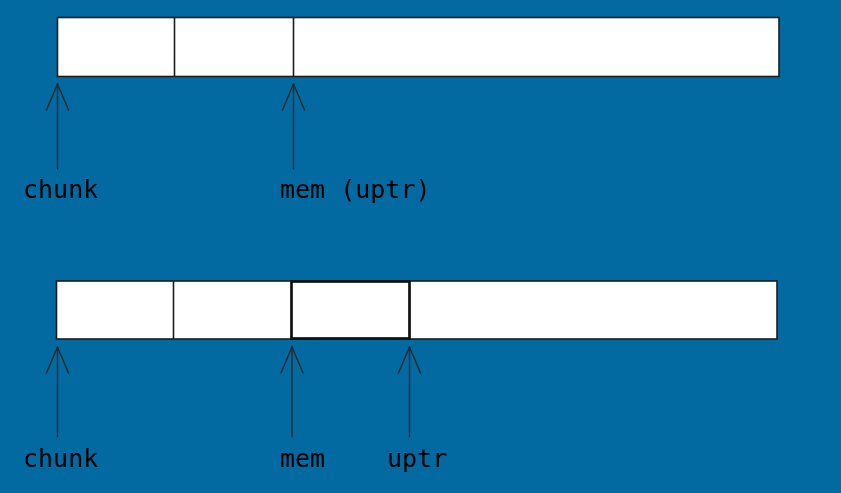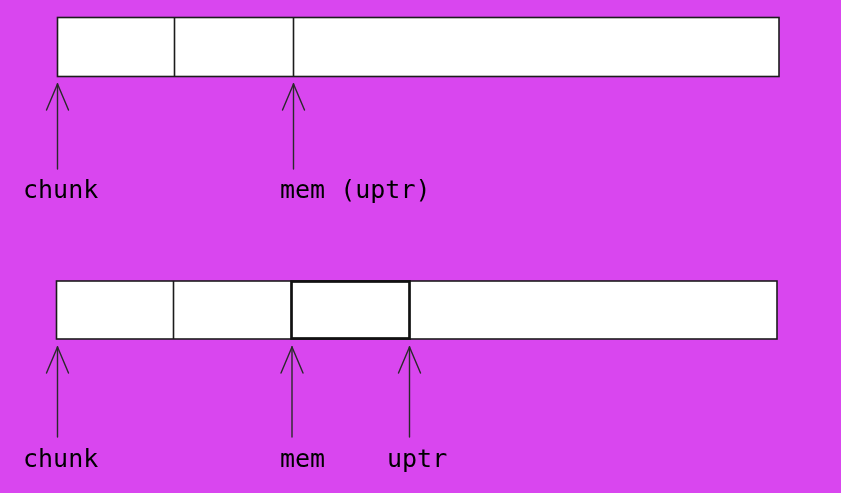--- a/index.html
+++ b/index.html
@@ -4,21 +4,21 @@
 <style>
   html, body {
     margin: 0;
     padding: 0;
     background: #ffffff;
   }
   .stage {
     position: relative;
     width: 841px;
     height: 493px;
-    background: #d946ef;
+    background: #0369a1;
     overflow: hidden;
   }
   svg {
     display: block;
   }
   .bar {
     fill: #ffffff;
     stroke: #1c1c1c;
     stroke-width: 1.6;
   }

